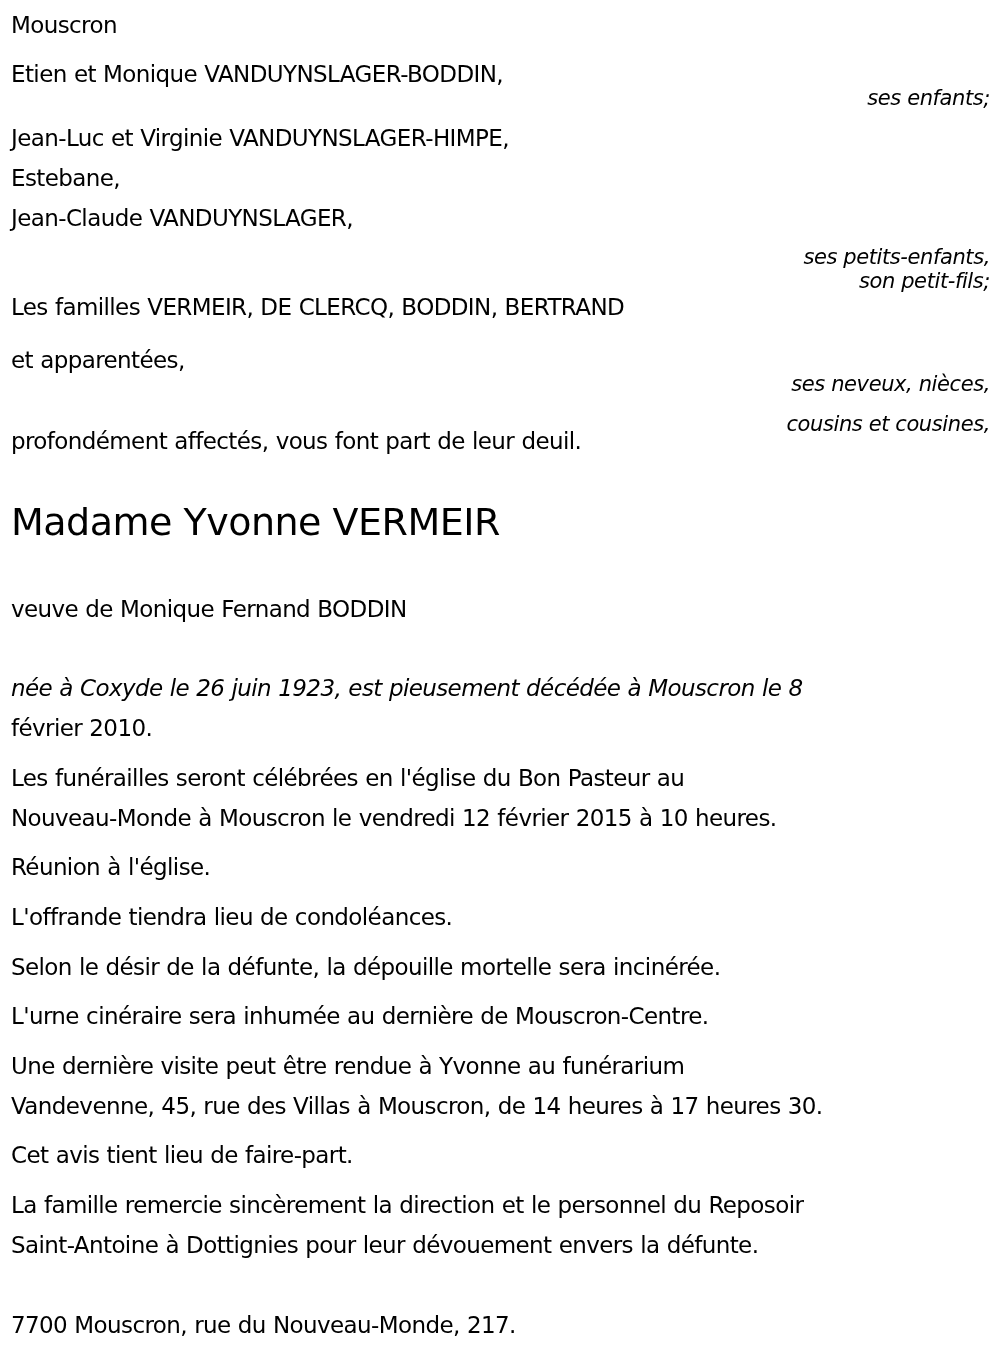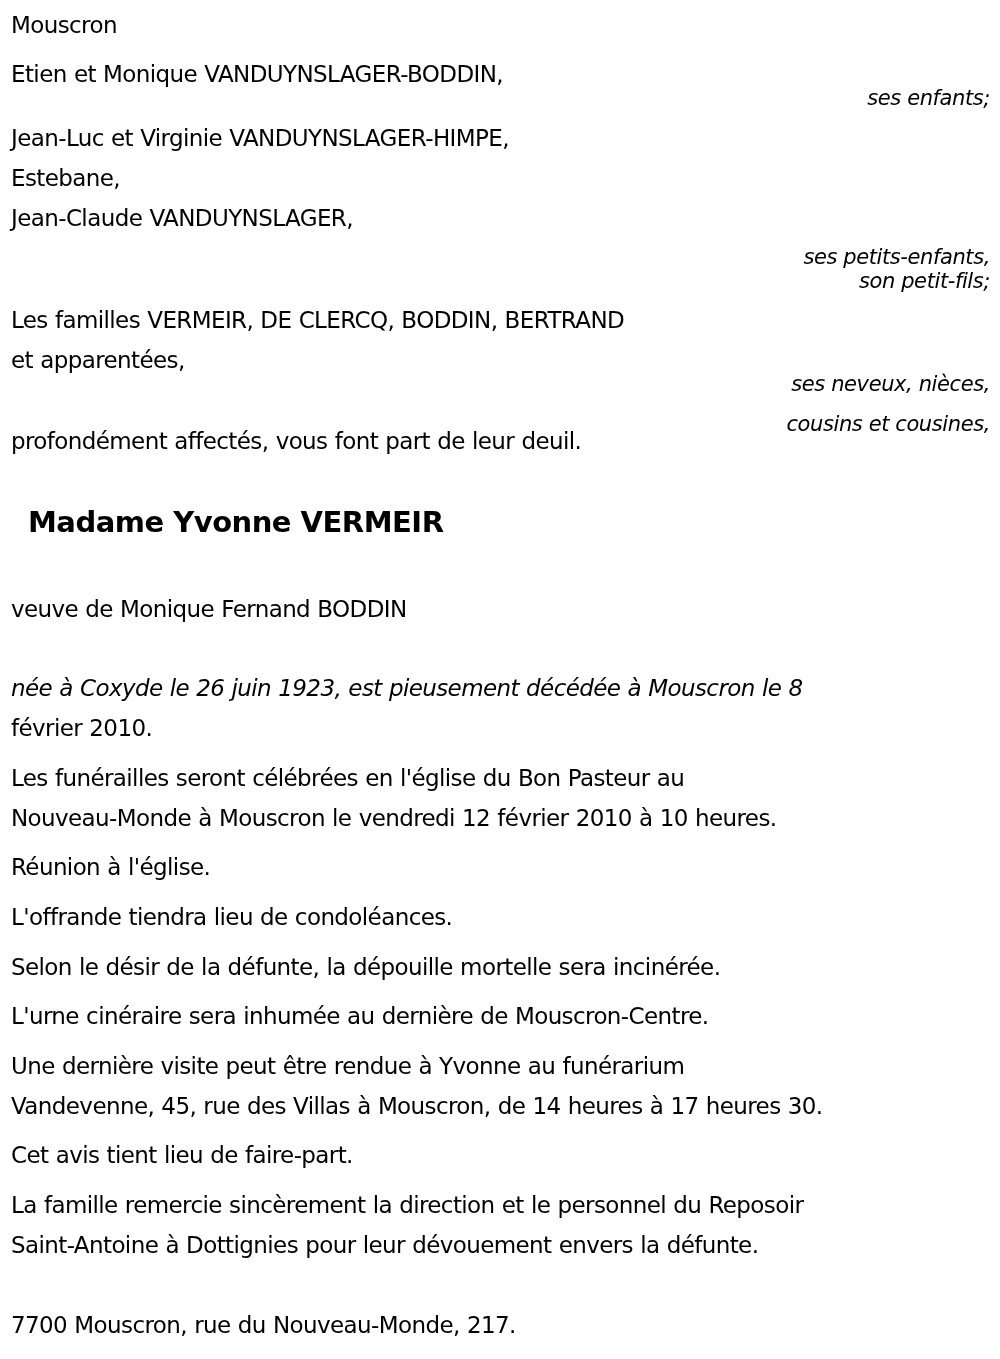--- a/index.html
+++ b/index.html
@@ -29,59 +29,59 @@
       right: 10px;
       font-size: 21px;
       line-height: 30px;
       font-style: italic;
       white-space: nowrap;
       text-align: right;
       letter-spacing: -0.4px;
     }
     .title {
       position: absolute;
-      left: 28px;
+      left: 11px;
       top: 500px;
-      font-size: 29px;
+      font-size: 38px;
       line-height: 44px;
-      font-weight: bold;
+      font-weight: normal;
       letter-spacing: -0.5px;
       white-space: nowrap;
     }
   </style>
 </head>
 <body>
 
 <div class="line" style="top:10px;">Mouscron</div>
 
 <div class="line" style="top:59px;">Etien et Monique VANDUYNSLAGER-BODDIN,</div>
 <div class="rel" style="top:83px;">ses enfants;</div>
 
 <div class="line" style="top:123px;">Jean-Luc et Virginie VANDUYNSLAGER-HIMPE,</div>
 <div class="line" style="top:163px;">Estebane,</div>
 <div class="line" style="top:203px;">Jean-Claude VANDUYNSLAGER,</div>
 <div class="rel" style="top:226px;margin-top:16px;">ses petits-enfants,</div>
 <div class="rel" style="top:266px;">son petit-fils;</div>
 
-<div class="line" style="top:305px;">Les familles VERMEIR, DE CLERCQ, BODDIN, BERTRAND</div>
+<div class="line" style="top:292px;">Les familles VERMEIR, DE CLERCQ, BODDIN, BERTRAND</div>
 <div class="line" style="top:345px;">et apparentées,</div>
 <div class="rel" style="top:369px;">ses neveux, nièces,</div>
 <div class="rel" style="top:409px;">cousins et cousines,</div>
 
 <div class="line" style="top:426px;">profondément affectés, vous font part de leur deuil.</div>
 
 <div class="title">Madame Yvonne VERMEIR</div>
 
 <div class="line" style="top:594px;">veuve de Monique Fernand BODDIN</div>
 
 <div class="line" style="top:673px;font-style:italic;">née à Coxyde le 26 juin 1923, est pieusement décédée à Mouscron le 8</div>
 <div class="line" style="top:713px;">février 2010.</div>
 
 <div class="line" style="top:763px;">Les funérailles seront célébrées en l'église du Bon Pasteur au</div>
-<div class="line" style="top:803px;">Nouveau-Monde à Mouscron le vendredi 12 février 2010 à 10 heures.</div>
+<div class="line" style="top:803px;">Nouveau-Monde à Mouscron le vendredi 12 février 2015 à 10 heures.</div>
 
 <div class="line" style="top:852px;">Réunion à l'église.</div>
 <div class="line" style="top:902px;">L'offrande tiendra lieu de condoléances.</div>
 <div class="line" style="top:952px;">Selon le désir de la défunte, la dépouille mortelle sera incinérée.</div>
 <div class="line" style="top:1001px;">L'urne cinéraire sera inhumée au dernière de Mouscron-Centre.</div>
 
 <div class="line" style="top:1051px;">Une dernière visite peut être rendue à Yvonne au funérarium</div>
 <div class="line" style="top:1091px;">Vandevenne, 45, rue des Villas à Mouscron, de 14 heures à 17 heures 30.</div>
 
 <div class="line" style="top:1140px;">Cet avis tient lieu de faire-part.</div>

